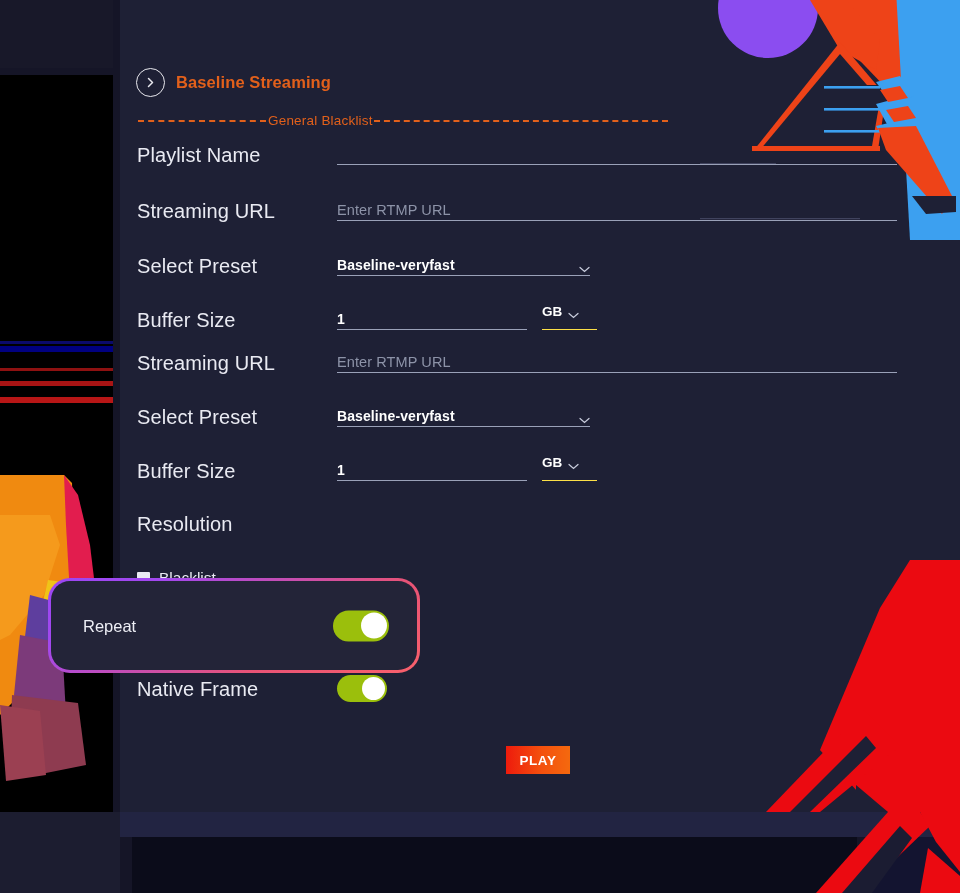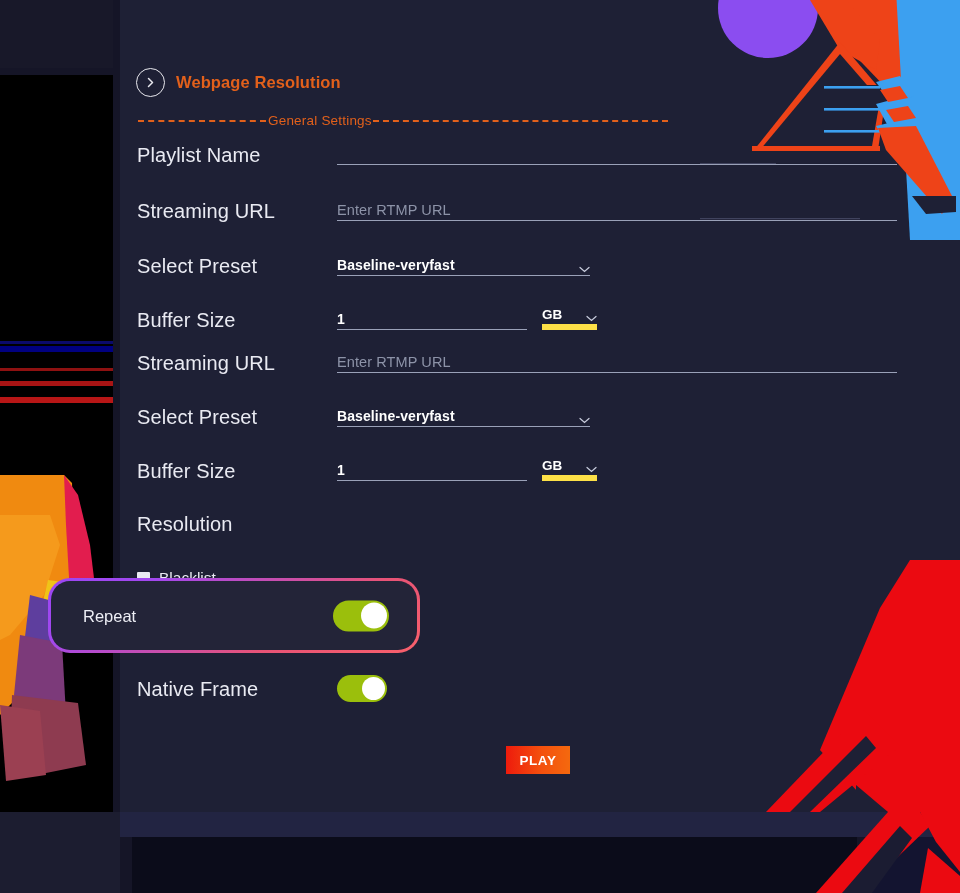--- a/index.html
+++ b/index.html
@@ -70,22 +70,22 @@
     position:relative;border-bottom:1px solid #9aa1b8;
     display:flex;align-items:flex-end;justify-content:space-between;
     padding-bottom:2px;box-sizing:border-box;
   }
   .field .val{color:#fff;font-size:14px;font-weight:bold;letter-spacing:.1px;}
   .field .ph{color:#8d93a8;font-size:14.5px;letter-spacing:.1px;}
   .caret{color:#c9cddd;font-size:13px;line-height:13px;padding-left:6px;}
   .caret svg{display:block;}
 
   .unit{
-    border-bottom:6px solid #fde047;display:flex;align-items:flex-end;
-    justify-content:space-between;padding-bottom:2px;box-sizing:border-box;
+    border-bottom:1px solid #fde047;display:flex;align-items:flex-end;
+    padding-bottom:10px;box-sizing:border-box;
   }
   .unit .val{color:#fff;font-size:13.5px;font-weight:bold;}
 
   
   .cbrow{position:absolute;left:17px;display:flex;align-items:center;gap:9px;}
   .cbox{width:13px;height:13px;background:#e9eaf2;border-radius:1px;flex:none;}
   .cblabel{color:#E9EAF2;font-size:15.5px;}
 
   
   .toggle{
@@ -101,21 +101,21 @@
   .play-btn{
     position:absolute;left:370px;top:746px;width:64px;height:28px;
     background:linear-gradient(90deg,#EE1B0C 0%,#F4500E 55%,#F4690E 100%);
     color:#fff;font-size:13.5px;font-weight:bold;letter-spacing:.6px;
     display:flex;align-items:center;justify-content:center;cursor:pointer;
     border:0;font-family:inherit;margin-left:16px;
   }
 
   
   #callout{
-    position:absolute;left:48px;top:578px;width:372px;height:75px;
+    position:absolute;left:48px;top:578px;width:372px;height:95px;
     z-index:6;border-radius:22px;padding:3px;box-sizing:border-box;
     background:linear-gradient(150deg,#9B46F5 0%,#A248EE 22%,#E85376 68%,#F9606B 100%);
   }
   #callout .inner{
     width:100%;height:100%;border-radius:19px;background:#232438;
     box-sizing:border-box;position:relative;
   }
   #callout .crow{
     position:absolute;left:32px;right:28px;top:50%;transform:translateY(-50%);
     display:flex;align-items:center;justify-content:space-between;
@@ -195,26 +195,26 @@
 </svg>
 
 <div id="content">
 
   <div class="hdr">
     <div class="back-circle">
       <svg width="11" height="11" viewBox="0 0 11 11">
         <polyline points="3.5,1.5 7.5,5.5 3.5,9.5" fill="none" stroke="#e8e8ee" stroke-width="1.5" stroke-linecap="round" stroke-linejoin="round"></polyline>
       </svg>
     </div>
-    <div class="hdr-title">Webpage Resolution</div>
+    <div class="hdr-title">Baseline Streaming</div>
   </div>
 
   <div class="section-div">
     <span class="dash-l"></span>
-    <span>General Settings</span>
+    <span>General Blacklist</span>
     <span class="dash-r"></span>
   </div>
 
   <div class="row" style="top:145px;width:760px;">
     <div class="lbl">Playlist Name</div>
     <div class="field" style="width:560px;height:20px;">
       <span class="val"></span>
     </div>
   </div>
 

